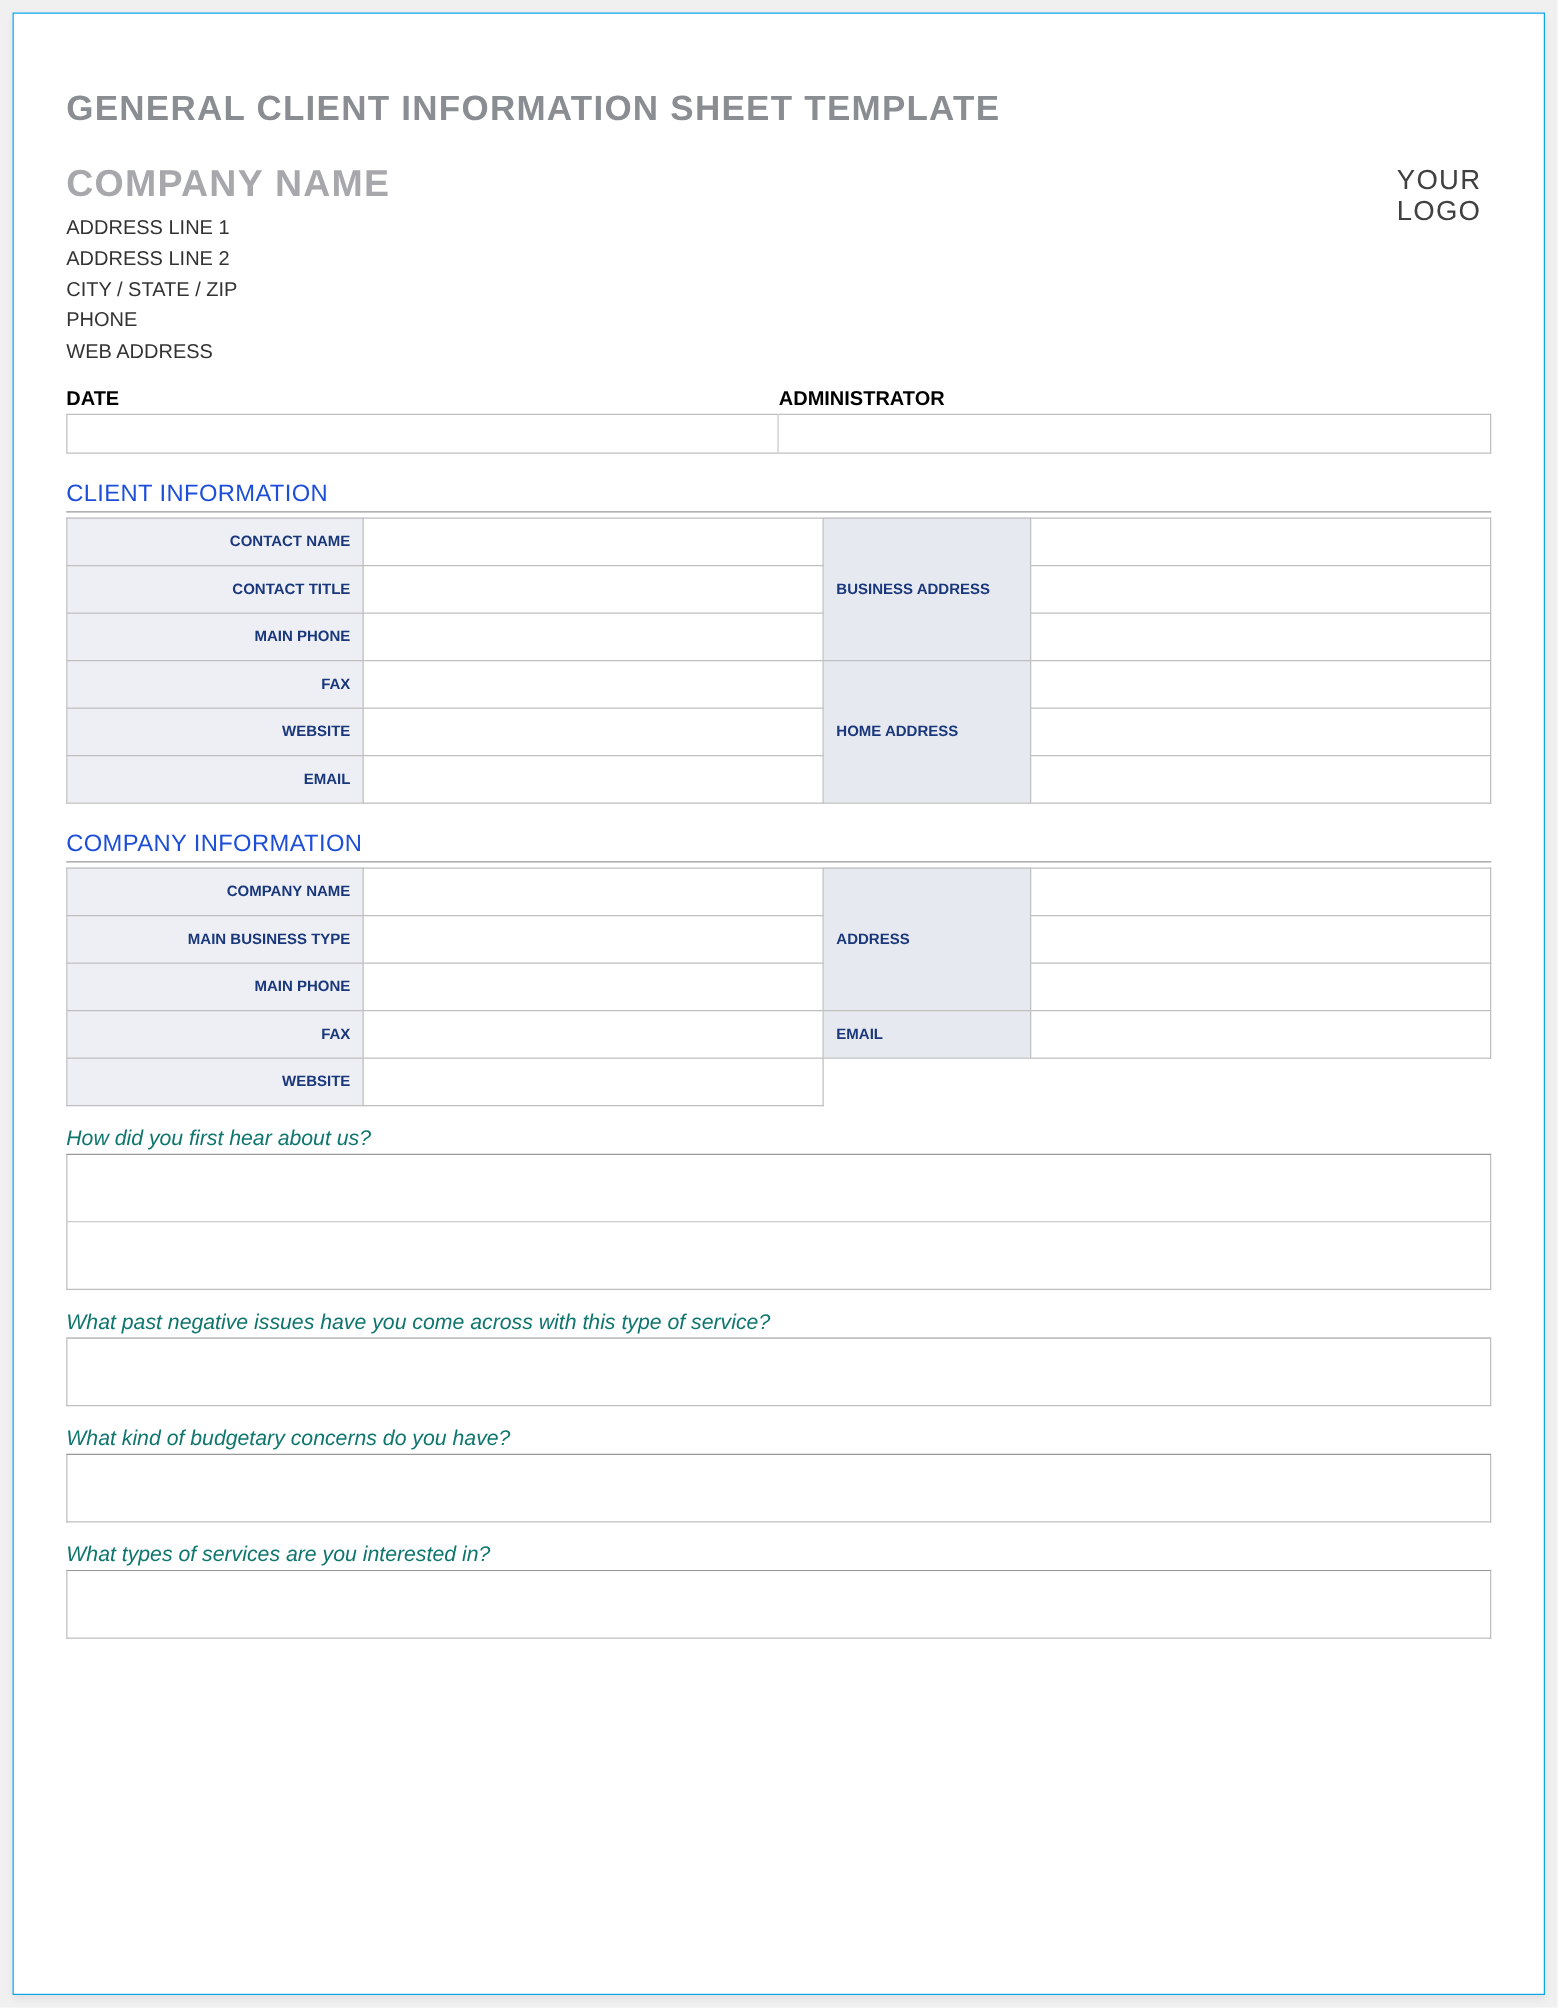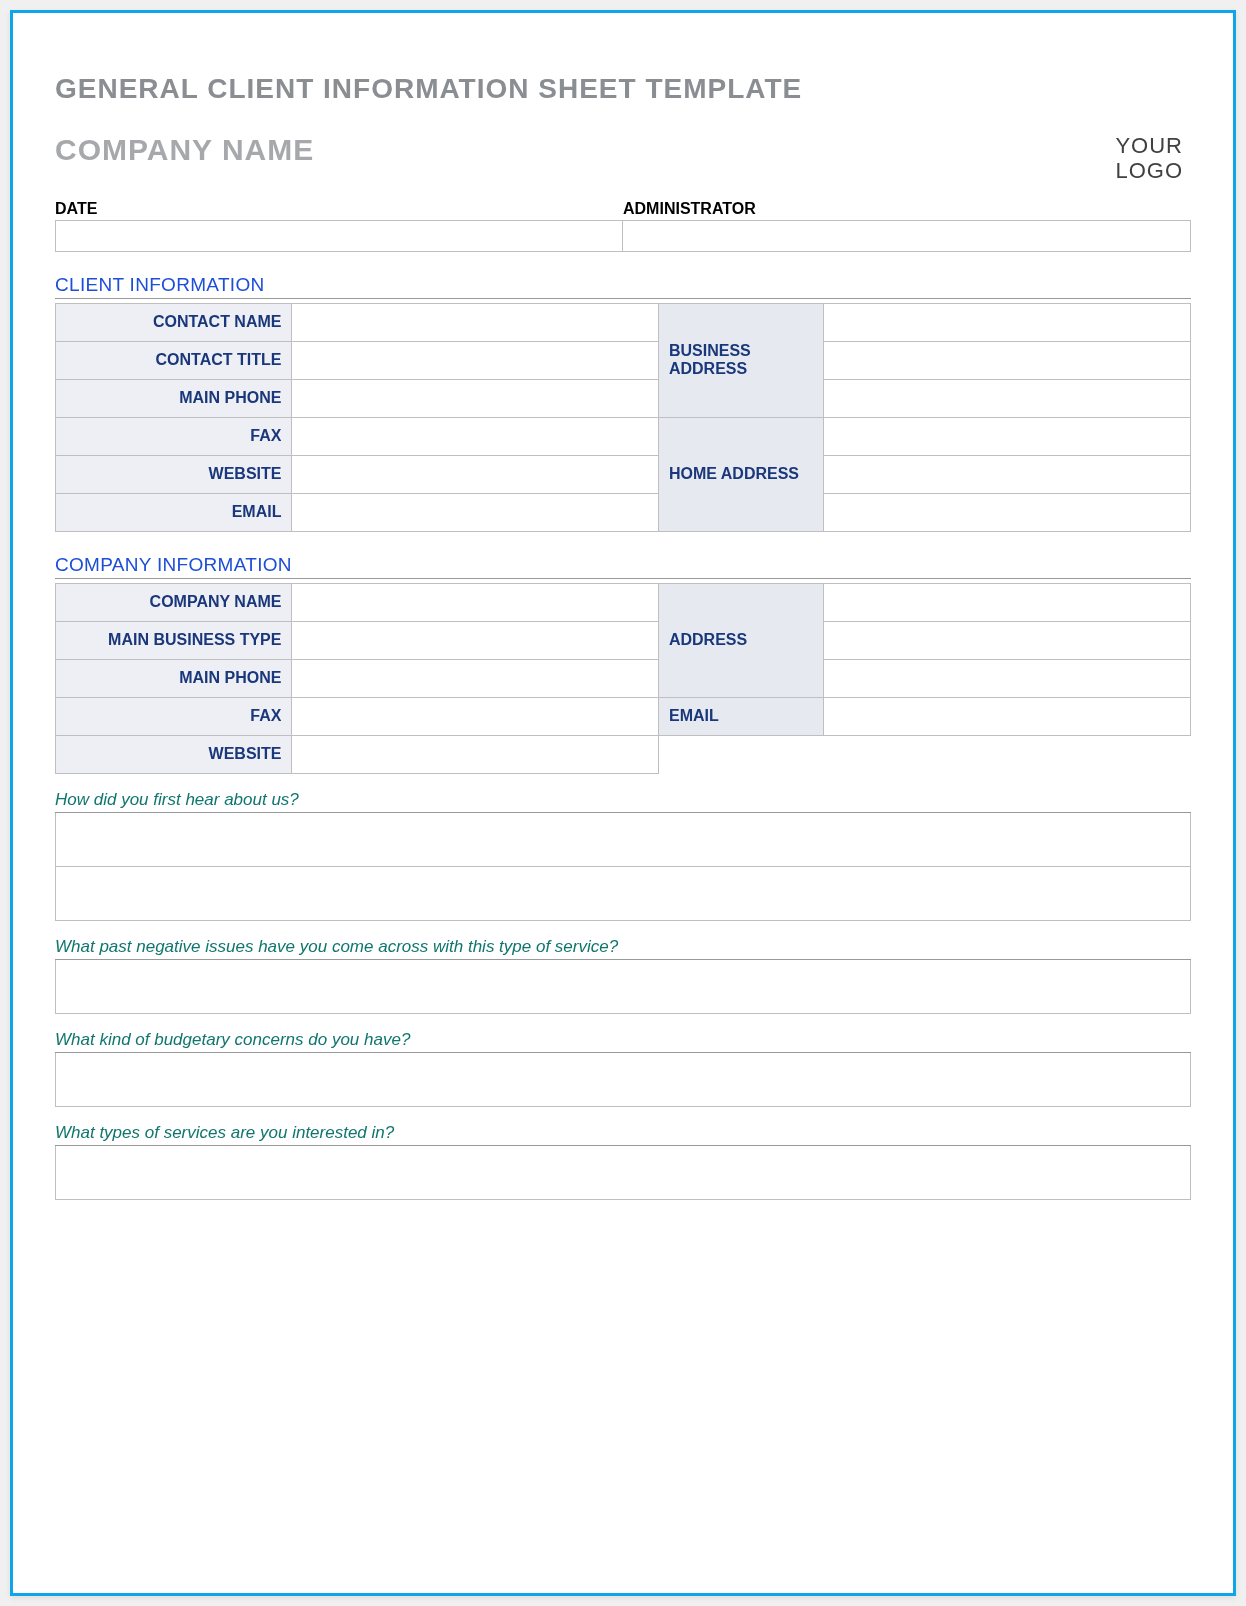--- a/index.html
+++ b/index.html
@@ -9,21 +9,21 @@
     background: #f0f0f0;
     font-family: "Segoe UI", Arial, sans-serif;
     color: #333;
   }
   .page {
     width: 1226px;
     min-height: 1586px;
     background: #fff;
     margin: 0 auto;
     padding: 38px 42px;
-    border: 3px solid #0ea5e9;
+    border: 1px solid #0ea5e9;
     box-shadow: 0 2px 6px rgba(0,0,0,0.08);
   }
   .doc-title {
     font-size: 28px;
     font-weight: 700;
     letter-spacing: 1px;
     color: #8a8d91;
     margin: 22px 0 28px 0;
   }
   .header-row {
@@ -85,21 +85,21 @@
   table.grid {
     width: 100%;
     border-collapse: collapse;
     margin-top: 4px;
   }
   table.grid td {
     border: 1px solid #bfbfbf;
     height: 38px;
     padding: 4px 10px;
     vertical-align: middle;
-    font-size: 16px;
+    font-size: 12px;
     margin-left: 40px;
   }
   td.lbl {
     background: #edeff4;
     color: #19377a;
     font-weight: 700;
     text-align: right;
     width: 200px;
   }
   td.val {
@@ -133,20 +133,27 @@
 </head>
 <body>
 
 <div class="page">
 
   <div class="doc-title">GENERAL CLIENT INFORMATION SHEET TEMPLATE</div>
 
   <div class="header-row">
     <div class="company-block">
       <div class="company-name">COMPANY NAME</div>
+      <div class="company-lines">
+        <div>ADDRESS LINE 1</div>
+        <div>ADDRESS LINE 2</div>
+        <div>CITY / STATE / ZIP</div>
+        <div>PHONE</div>
+        <div>WEB ADDRESS</div>
+      </div>
     </div>
     <div class="logo-placeholder">
       <div>YOUR</div>
       <div>LOGO</div>
     </div>
   </div>
 
   <div class="date-admin">
     <div class="da-col">
       <div class="da-label">DATE</div>

